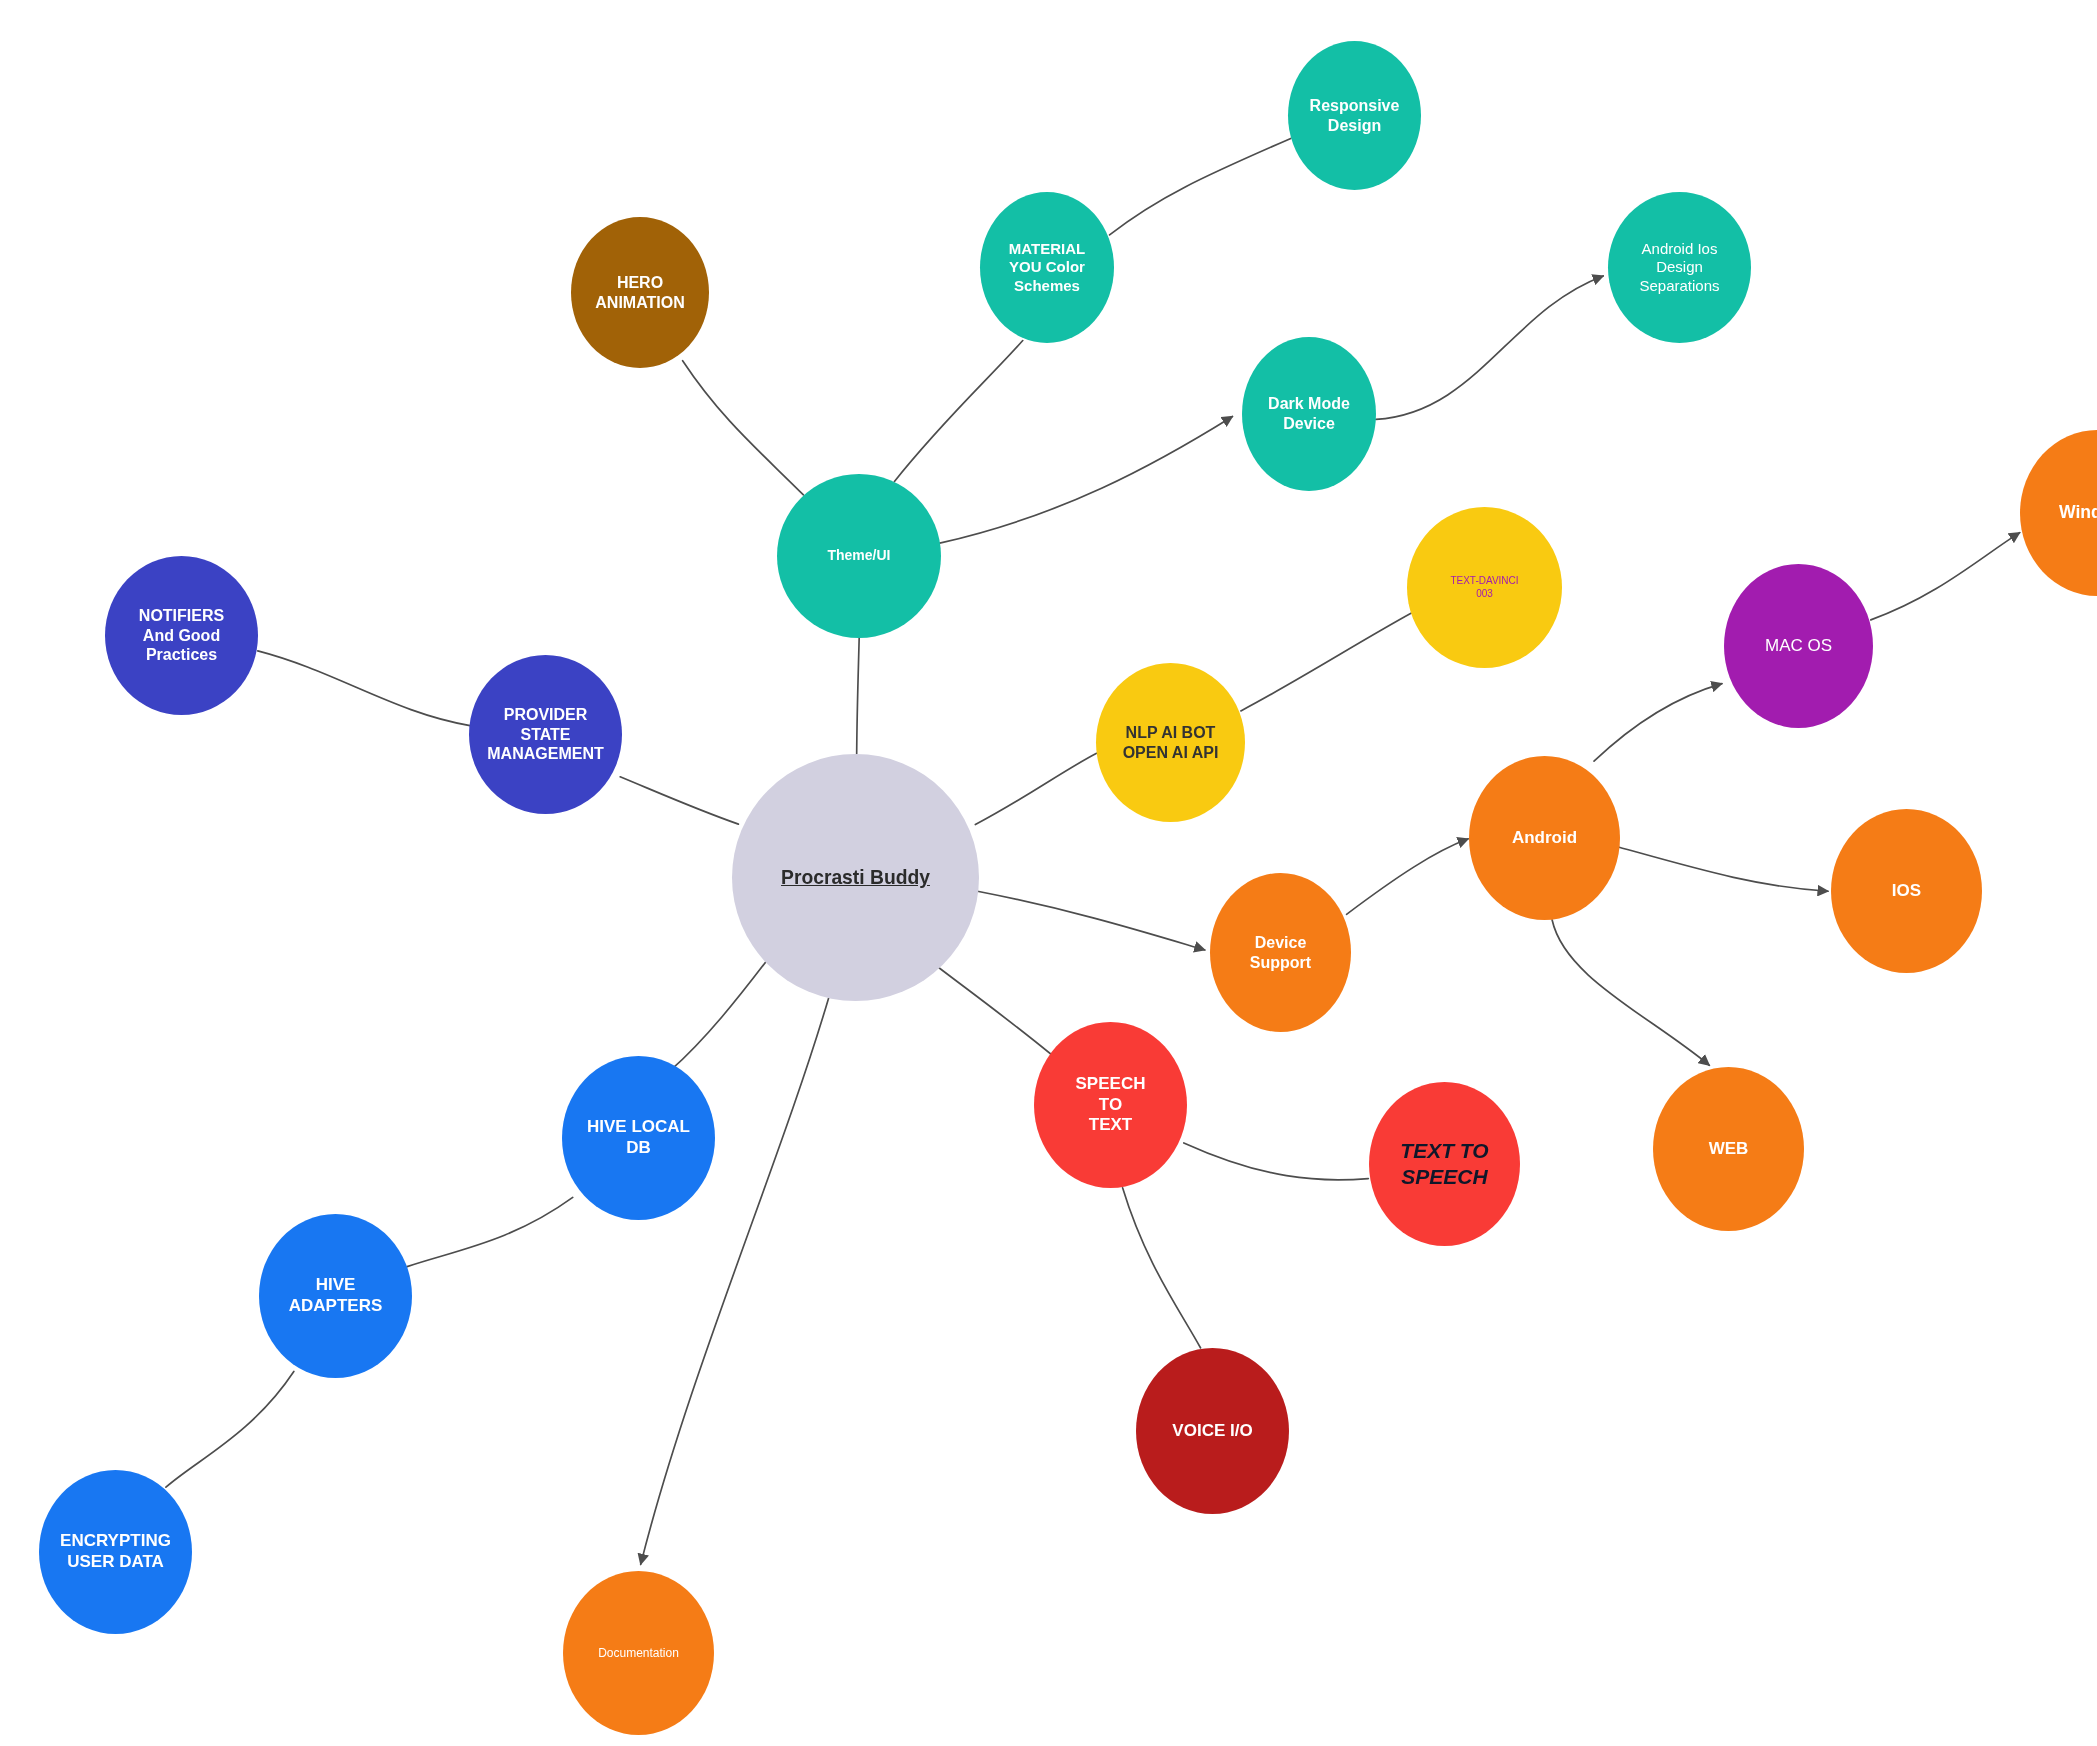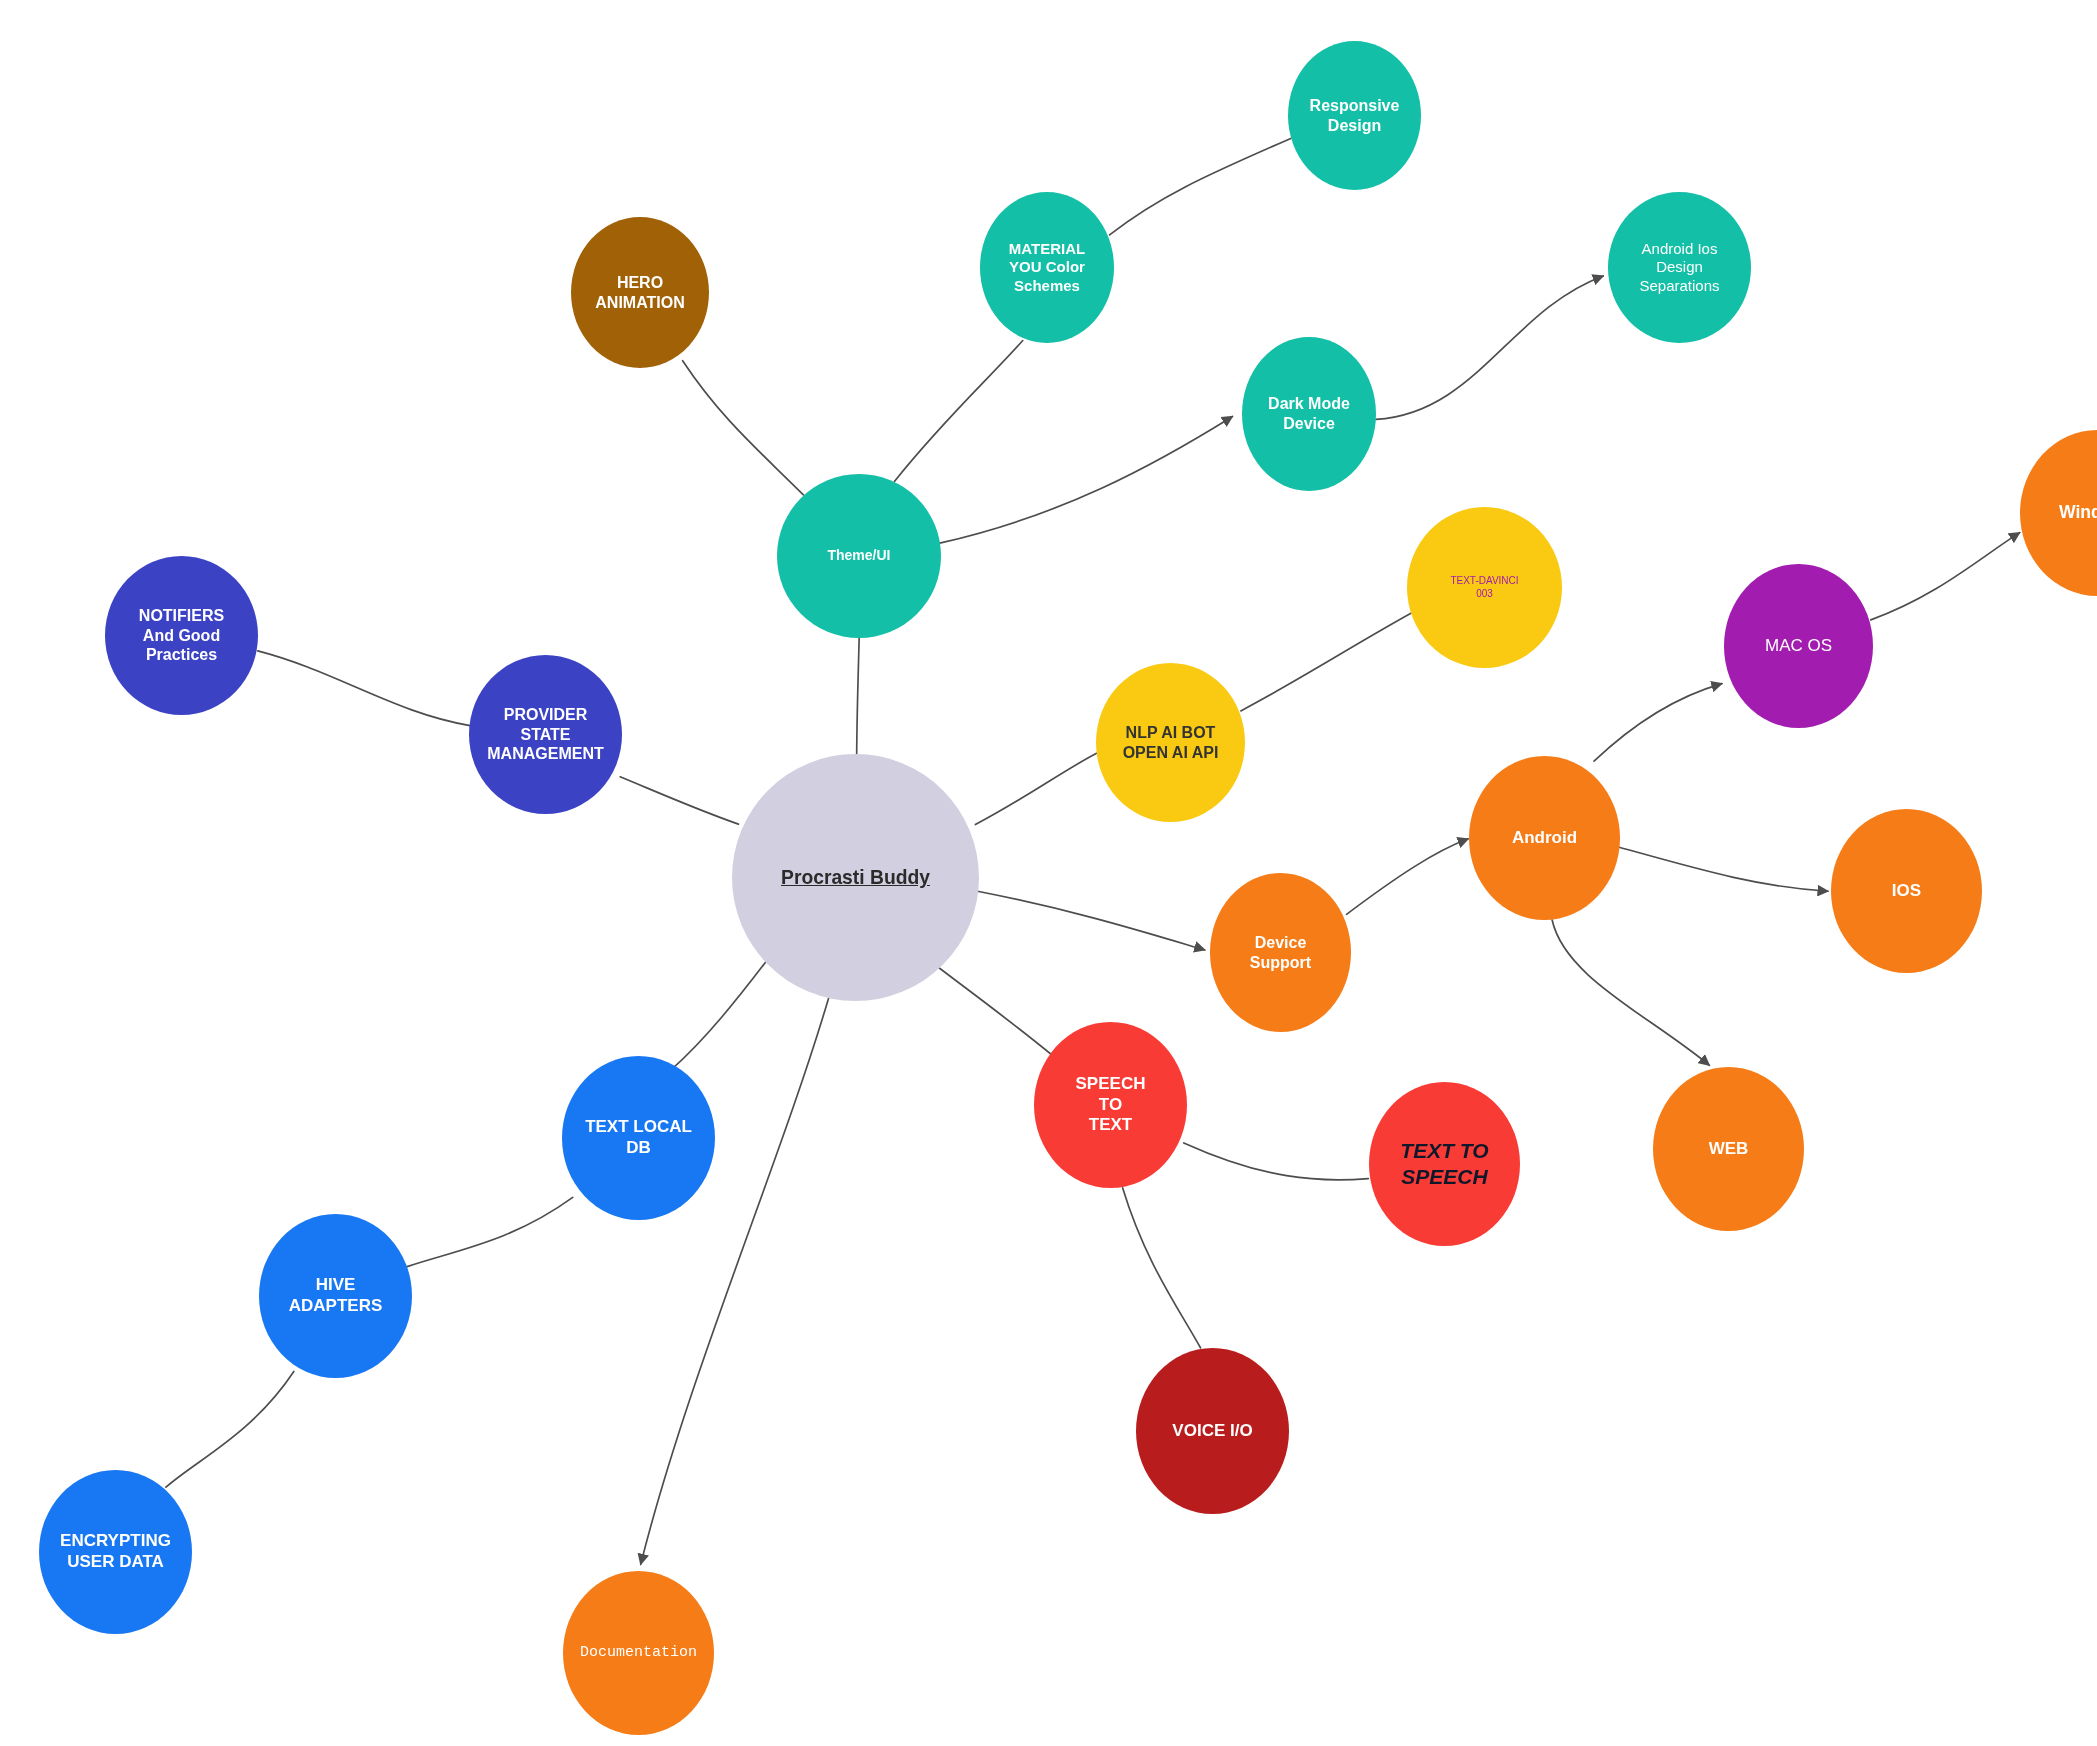--- a/index.html
+++ b/index.html
@@ -117,22 +117,22 @@
       <div class="node" style="left: 1724px; top: 564px; width: 149px; height: 164px; background: #a21caf; color: rgb(255, 255, 255); font-size: 17px; font-weight: normal; text-decoration: none;"><span class="node-label">MAC OS</span></div>
       <div class="node" style="left: 2020px; top: 430px; width: 155px; height: 166px; background: rgb(245, 124, 22); color: rgb(255, 255, 255); font-size: 17.6px; font-weight: bold; text-decoration: none;"><span class="node-label">Windows</span></div>
       <div class="node" style="left: 1831px; top: 809px; width: 151px; height: 164px; background: rgb(245, 124, 22); color: rgb(255, 255, 255); font-size: 17px; font-weight: bold; text-decoration: none;"><span class="node-label">IOS</span></div>
       <div class="node" style="left: 1653px; top: 1067px; width: 151px; height: 164px; background: rgb(245, 124, 22); color: rgb(255, 255, 255); font-size: 17px; font-weight: bold; text-decoration: none;"><span class="node-label">WEB</span></div>
       <div class="node" style="left: 1034px; top: 1022px; width: 153px; height: 166px; background: rgb(249, 59, 54); color: rgb(255, 255, 255); font-size: 17px; font-weight: bold; text-decoration: none;"><span class="node-label">SPEECH
 TO
 TEXT</span></div>
       <div class="node" style="left: 1369px; top: 1082px; width: 151px; height: 164px; background: rgb(249, 59, 54); color: #0f172a; font-size: 21px; font-weight: bold; text-decoration: none; font-style: italic;"><span class="node-label">TEXT TO
 SPEECH</span></div>
       <div class="node" style="left: 1136px; top: 1348px; width: 153px; height: 166px; background: #b91c1c; color: rgb(255, 255, 255); font-size: 17px; font-weight: bold; text-decoration: none;"><span class="node-label">VOICE I/O</span></div>
-      <div class="node" style="left: 562px; top: 1056px; width: 153px; height: 164px; background: rgb(24, 119, 242); color: rgb(255, 255, 255); font-size: 17px; font-weight: bold; text-decoration: none;"><span class="node-label">TEXT LOCAL
+      <div class="node" style="left: 562px; top: 1056px; width: 153px; height: 164px; background: rgb(24, 119, 242); color: rgb(255, 255, 255); font-size: 17px; font-weight: bold; text-decoration: none;"><span class="node-label">HIVE LOCAL
 DB</span></div>
       <div class="node" style="left: 259px; top: 1214px; width: 153px; height: 164px; background: rgb(24, 119, 242); color: rgb(255, 255, 255); font-size: 17px; font-weight: bold; text-decoration: none;"><span class="node-label">HIVE
 ADAPTERS</span></div>
       <div class="node" style="left: 39px; top: 1470px; width: 153px; height: 164px; background: rgb(24, 119, 242); color: rgb(255, 255, 255); font-size: 17px; font-weight: bold; text-decoration: none;"><span class="node-label">ENCRYPTING
 USER DATA</span></div>
-      <div class="node" style="left: 563px; top: 1571px; width: 151px; height: 164px; background: rgb(245, 124, 22); color: rgb(255, 255, 255); font-size: 15px; font-weight: normal; text-decoration: none; font-family: Liberation Mono, monospace;"><span class="node-label">Documentation</span></div>
+      <div class="node" style="left: 563px; top: 1571px; width: 151px; height: 164px; background: rgb(245, 124, 22); color: rgb(255, 255, 255); font-size: 12px; font-weight: normal; text-decoration: none;"><span class="node-label">Documentation</span></div>
     </div>
 </div>
 
 
 </body></html>

